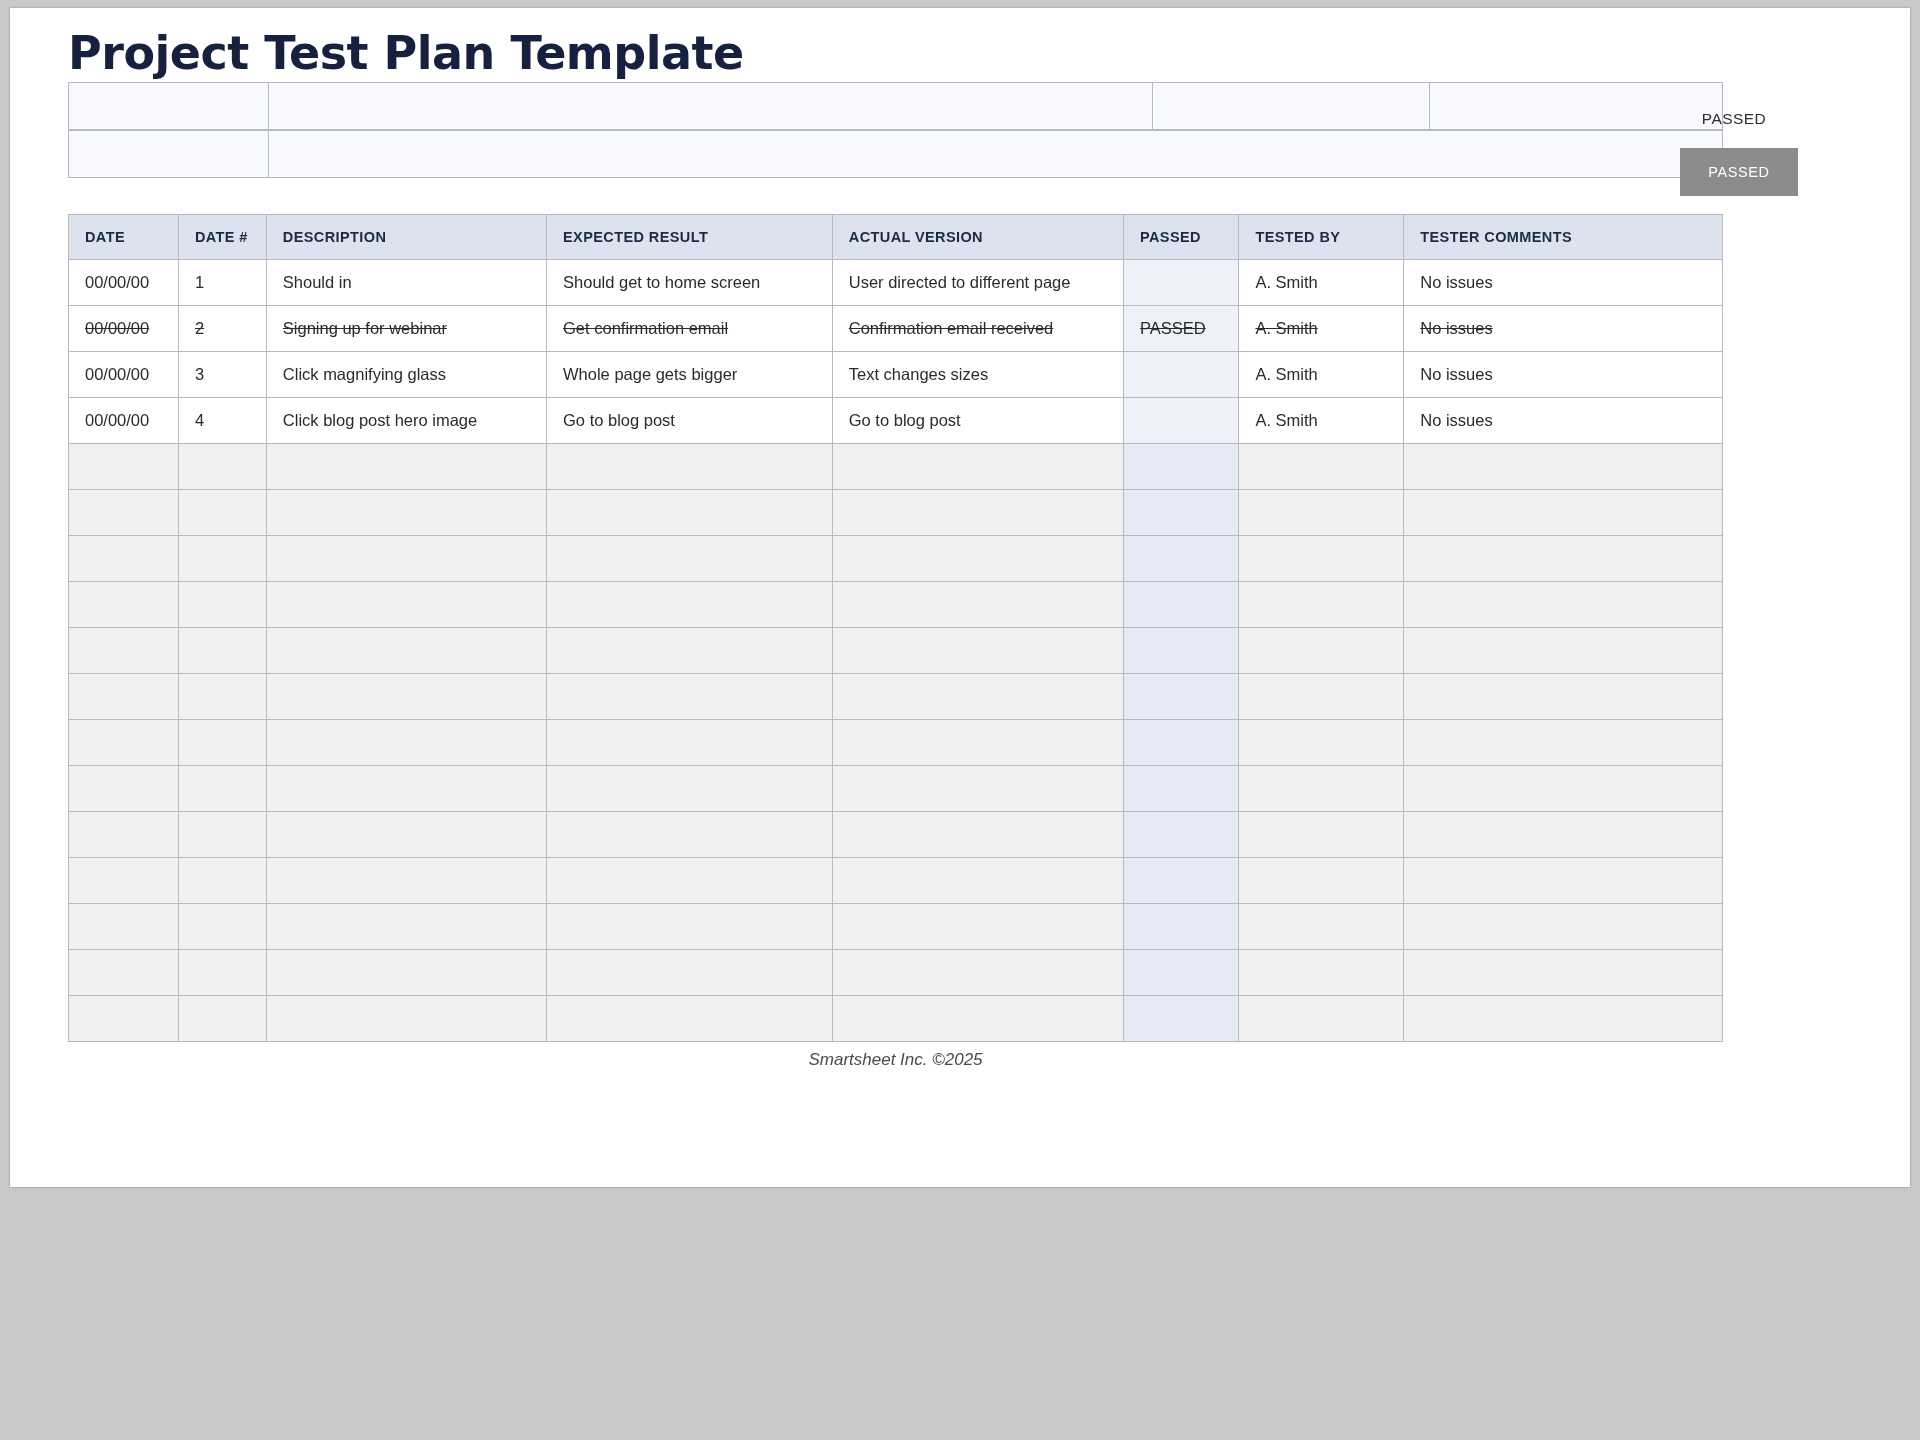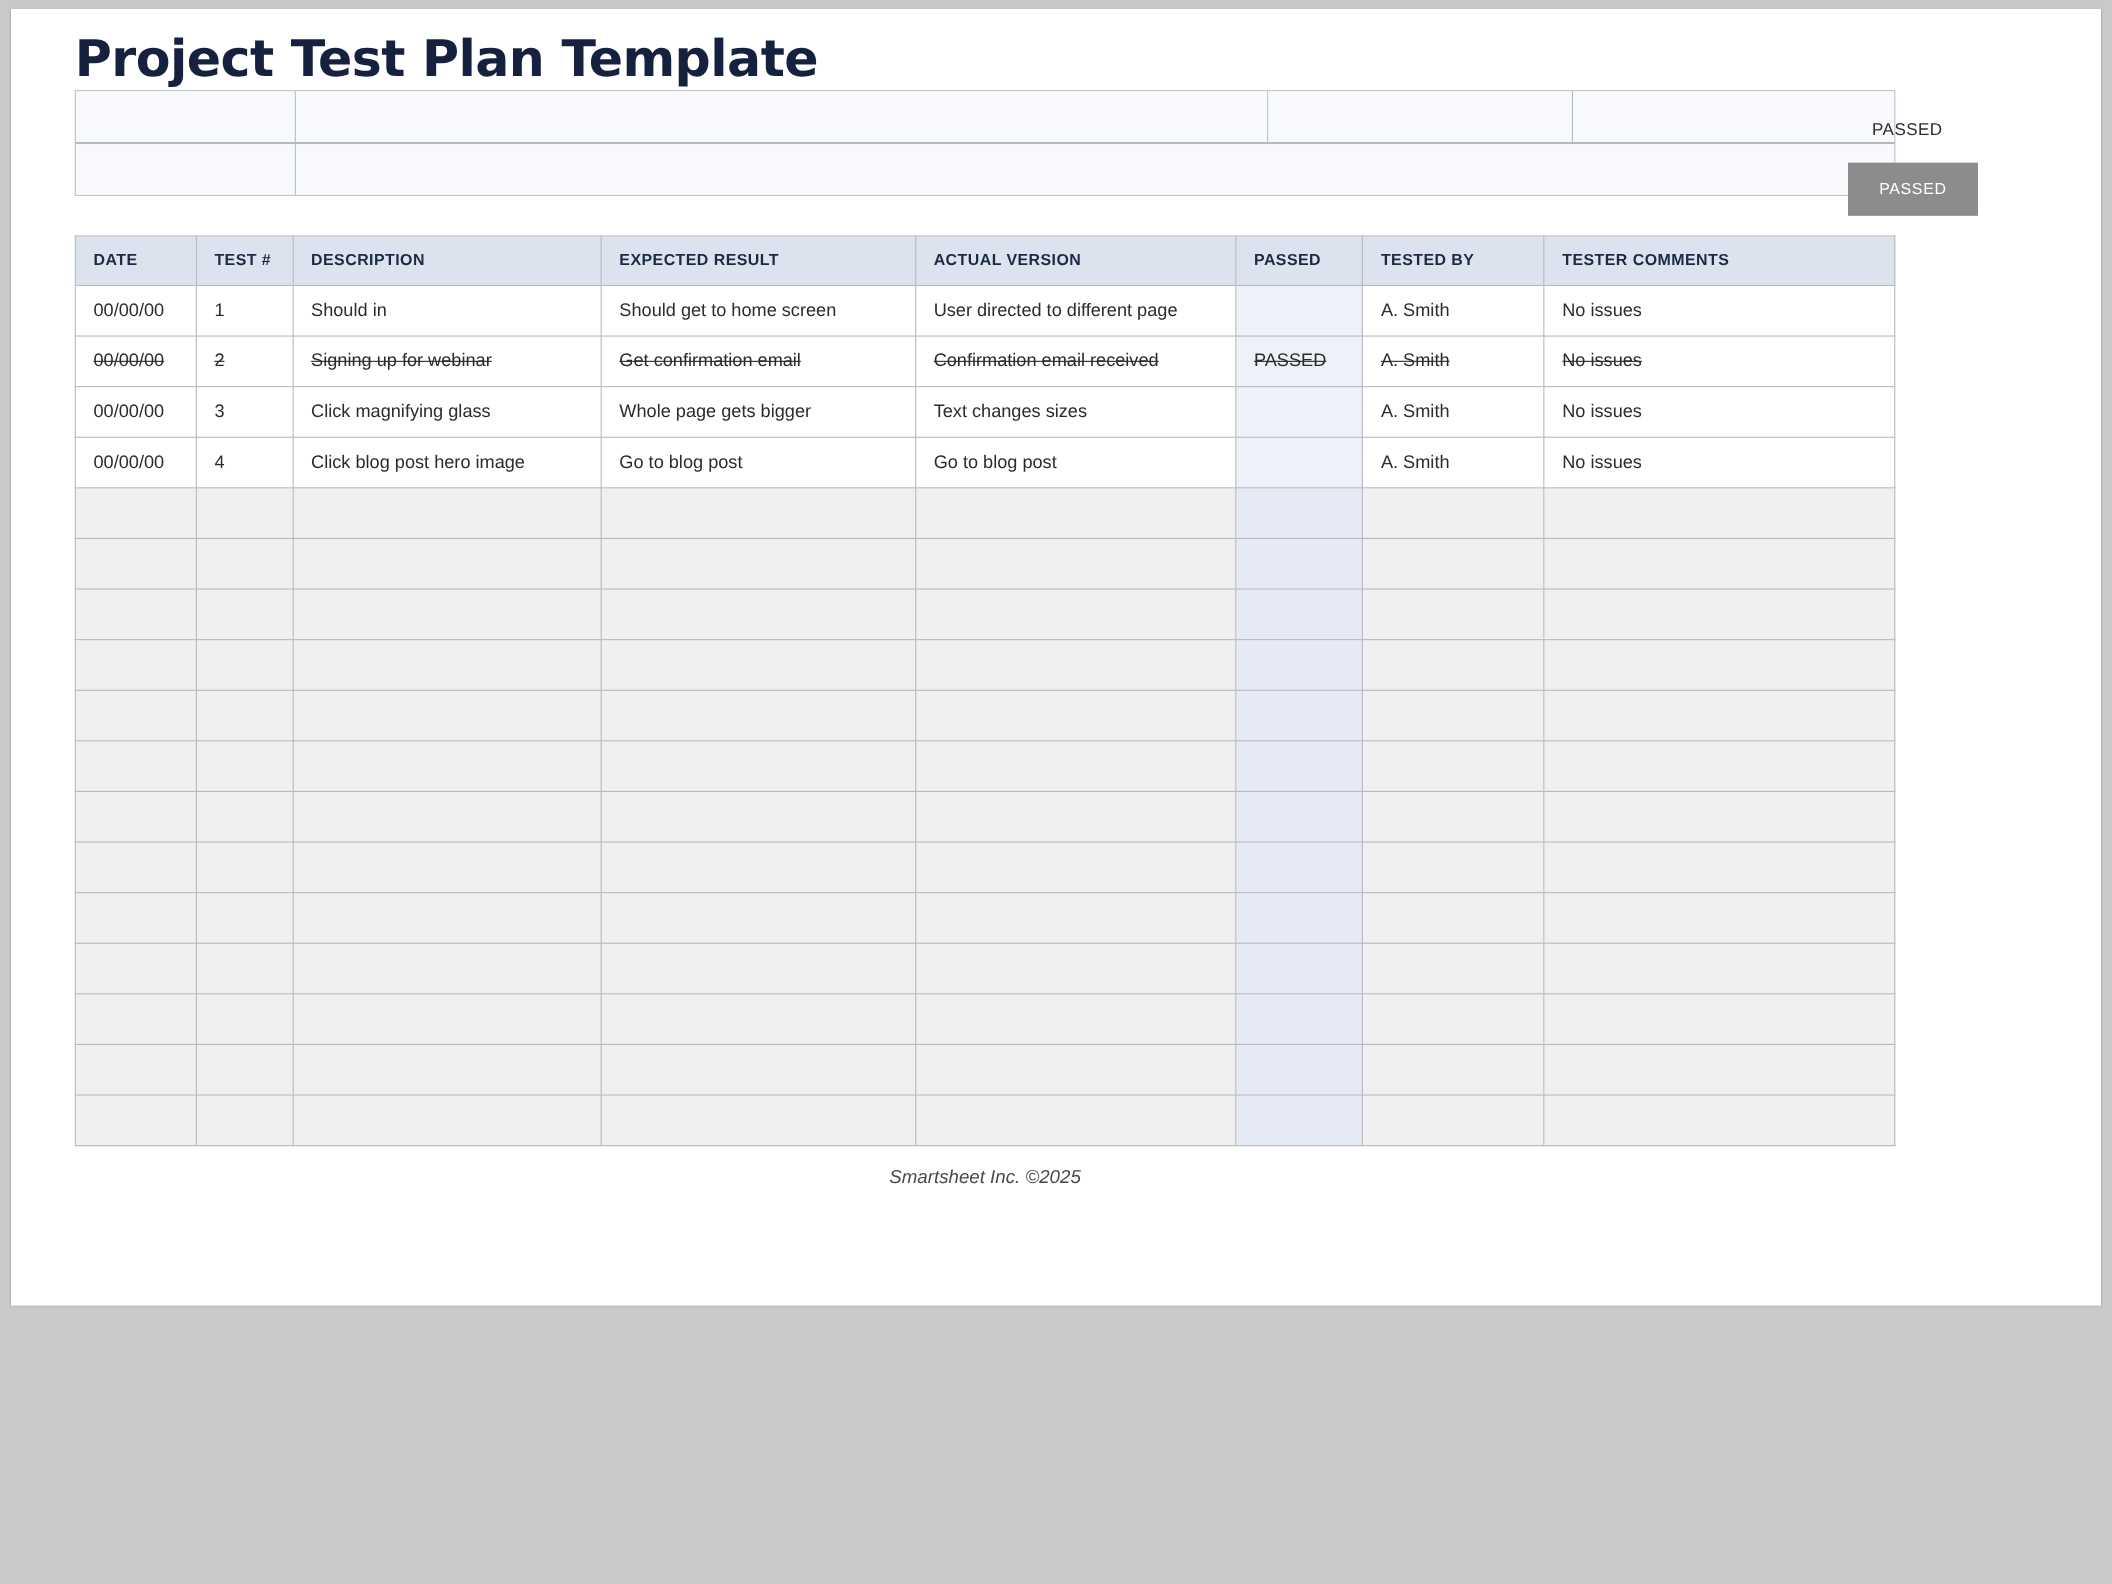--- a/index.html
+++ b/index.html
@@ -130,21 +130,21 @@
   }
   table.main td.passed-col {
     background: #eef1f8;
   }
   tr.struck td {
     text-decoration: line-through;
   }
   .footer {
     text-align: center;
     width: 1655px;
-    margin-top: 18px;
+    margin-top: 8px;
     font-size: 17px;
     font-style: italic;
     color: #4a4a4a;
   }
 </style>
 </head>
 <body>
 
 <div class="page">
   <div class="inner">
@@ -175,21 +175,21 @@
         <col style="width:255px">
         <col style="width:260px">
         <col style="width:265px">
         <col style="width:105px">
         <col style="width:150px">
         <col style="width:290px">
       </colgroup>
       <thead>
         <tr>
           <th>DATE</th>
-          <th>TEST #</th>
+          <th>DATE #</th>
           <th>DESCRIPTION</th>
           <th>EXPECTED RESULT</th>
           <th>ACTUAL VERSION</th>
           <th>PASSED</th>
           <th>TESTED BY</th>
           <th>TESTER COMMENTS</th>
         </tr>
       </thead>
       <tbody id="table-body">
           <tr>

